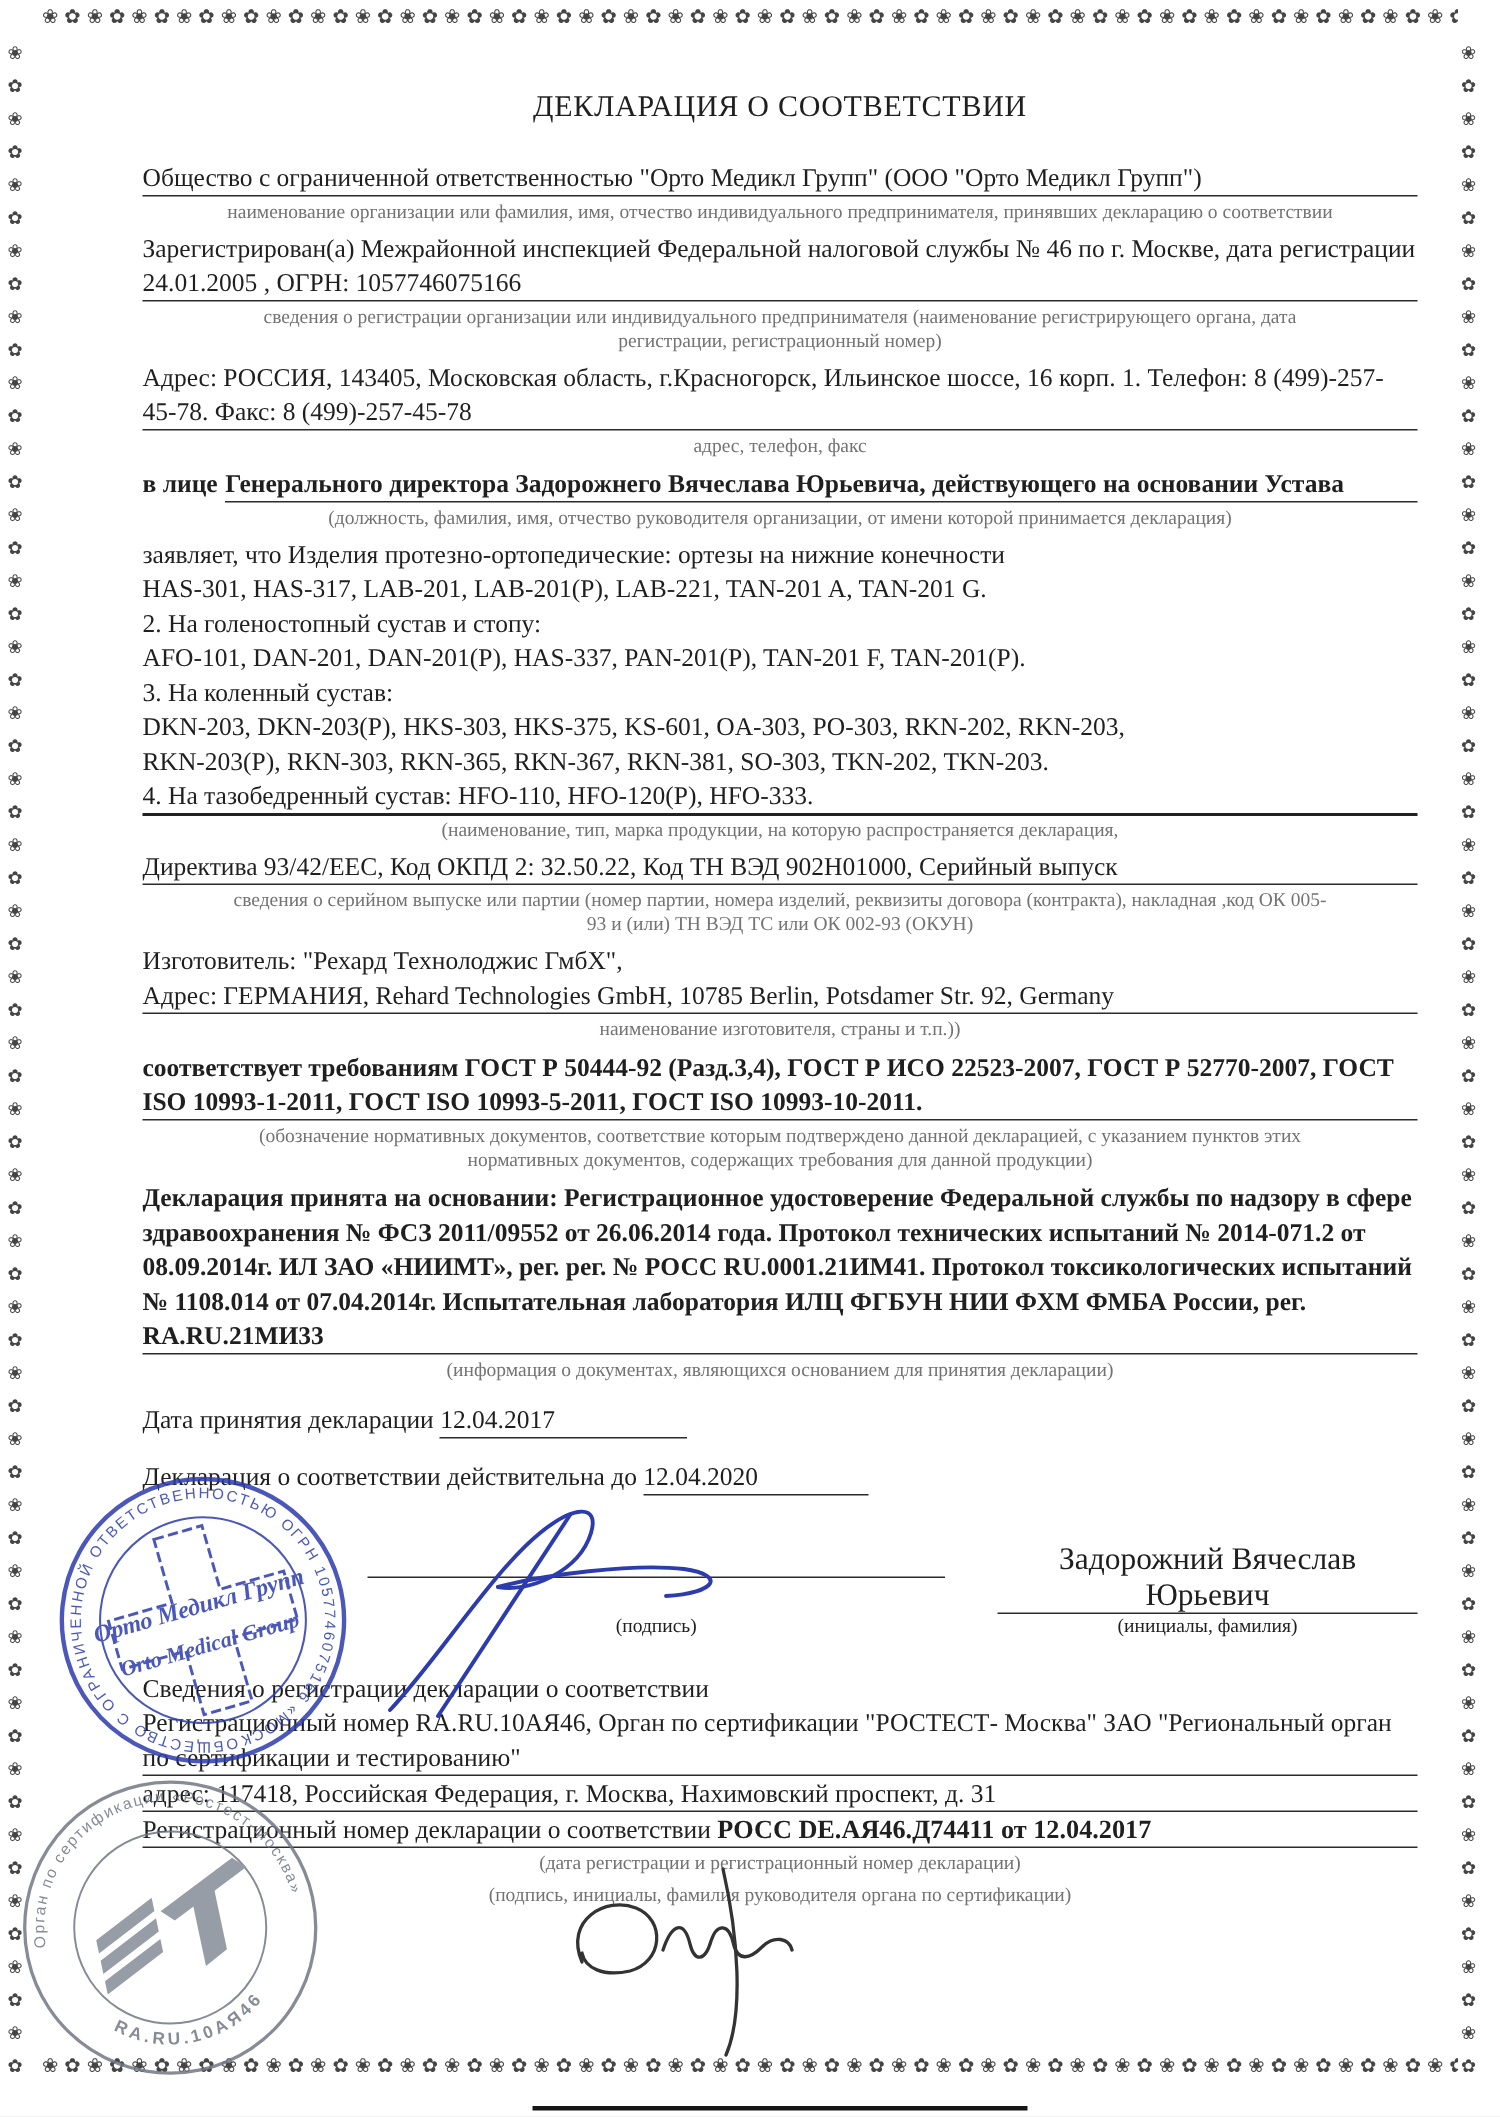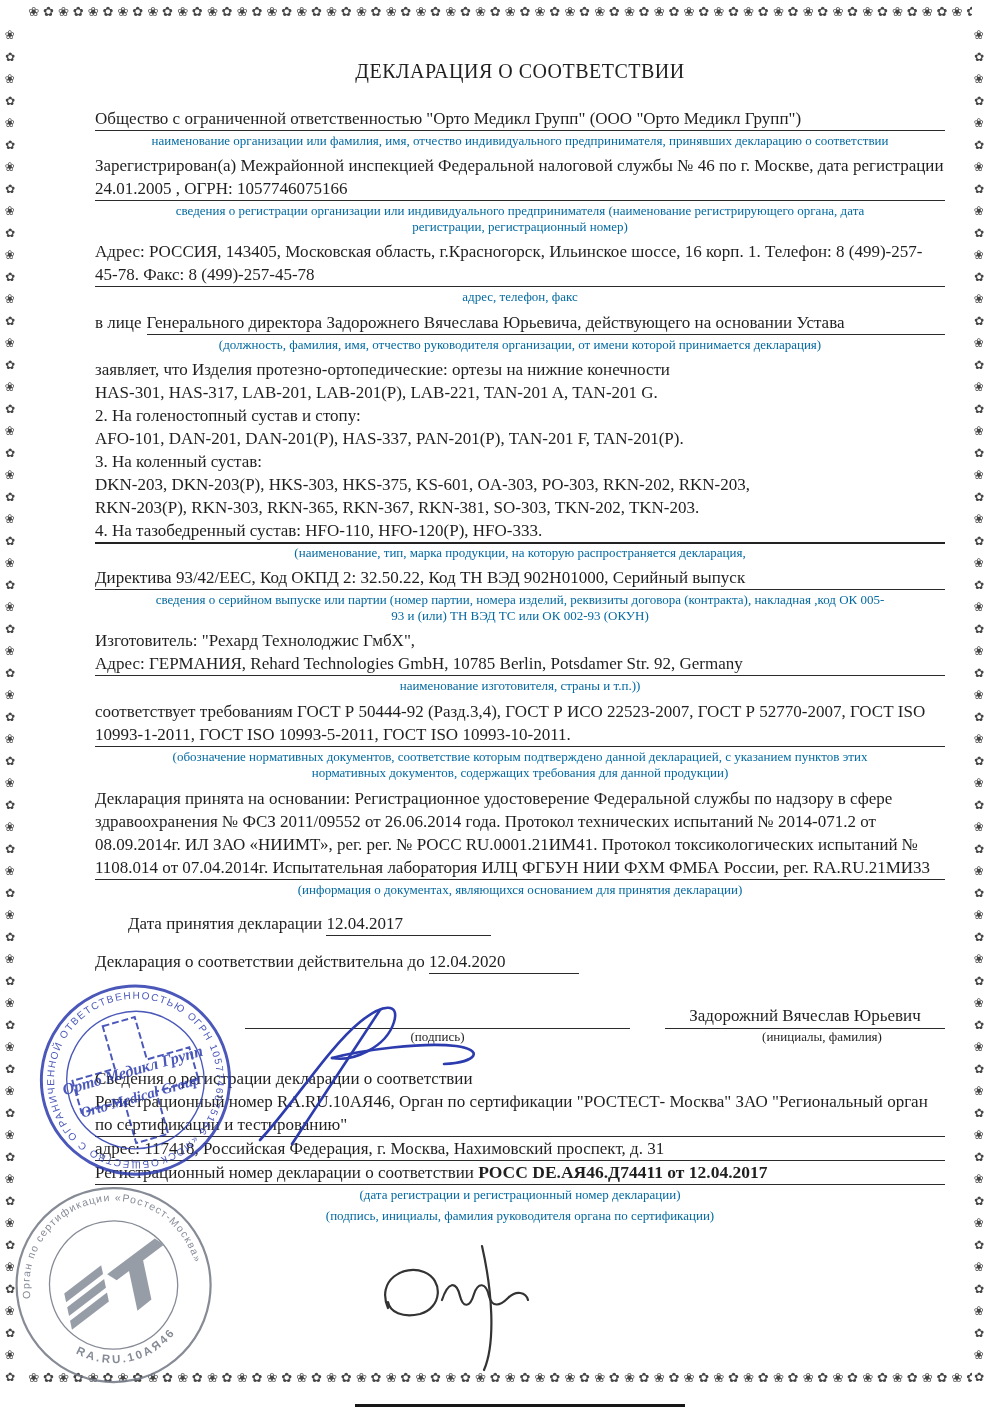--- a/index.html
+++ b/index.html
@@ -16,33 +16,33 @@
   .orn-v { top:24px; bottom:28px; width:18px; font-size:12px; line-height:22px; word-break:break-all; overflow:hidden; }
   .orn-left { left:5px; }
   .orn-right { right:8px; }
 
   .content { position:absolute; left:95px; right:55px; top:46px; }
   h1.title { margin:14px 0 24px; text-align:center; font-size:20px; letter-spacing:.5px; font-weight:normal; }
   .line { font-size:17px; line-height:23px; }
   .u { border-bottom:1.2px solid #2b2b2b; }
   .u-thick { border-bottom:2.6px solid #222; }
   .us { border-bottom:1.2px solid #2b2b2b; }
-  .cap { font-size:13px; line-height:16px; text-align:center; margin:2px 55px 5px; color:#0369a1; }
+  .cap { font-size:13px; line-height:16px; text-align:center; margin:2px 55px 5px; color:#737373; }
   .cap-tight { margin-top:1px; }
-  .mt6 { margin-top:6px; } .mt14 { margin-top:14px;margin-left:33px; } .mt22 { margin-top:22px; } .mt30 { margin-top:14px; }
+  .mt6 { margin-top:6px;font-weight:bold; } .mt14 { margin-top:14px; } .mt22 { margin-top:22px; } .mt30 { margin-top:14px; }
   .flexrow { display:flex; }
   .rep-prefix { margin-right:5px; white-space:nowrap; }
   .rep-rest { flex:1; }
   .date-span { display:inline-block; width:165px; }
   .date-span2 { display:inline-block; width:150px; }
   .sig-row { display:flex; margin-top:30px; }
   .sig-line-left { margin-left:150px; width:385px; border-bottom:1.2px solid #2b2b2b; height:24px; }
   .sig-gap { width:35px; }
-  .sig-line-right { flex:1; border-bottom:1.2px solid #2b2b2b; text-align:center; font-size:17px; line-height:24px; }
-  .sig-cap-row { display:flex;gap:17px; }
+  .sig-line-right { flex:1; border-bottom:1.2px solid #2b2b2b; text-align:center; font-size:21px; line-height:24px; }
+  .sig-cap-row { display:flex; }
   .sig-cap-left { margin-left:150px; width:385px; text-align:center; font-size:13px; }
   .sig-cap-right { flex:1; text-align:center; font-size:13px; }
   .num-line b { font-size:17.5px; }
   .mp-row { display:flex; align-items:flex-end; margin-top:22px; }
   .mp-label { width:55px; font-size:17px; }
   .mp-line { flex:1; border-bottom:1.2px solid #2b2b2b; height:26px; display:flex; justify-content:flex-end; }
   .mp-name { margin-right:140px; font-size:17px; }
 
   .stamp { position:absolute; pointer-events:none; }
   .stamp-company { left:38px; top:982px; transform:rotate(-16deg); opacity:.85; }

